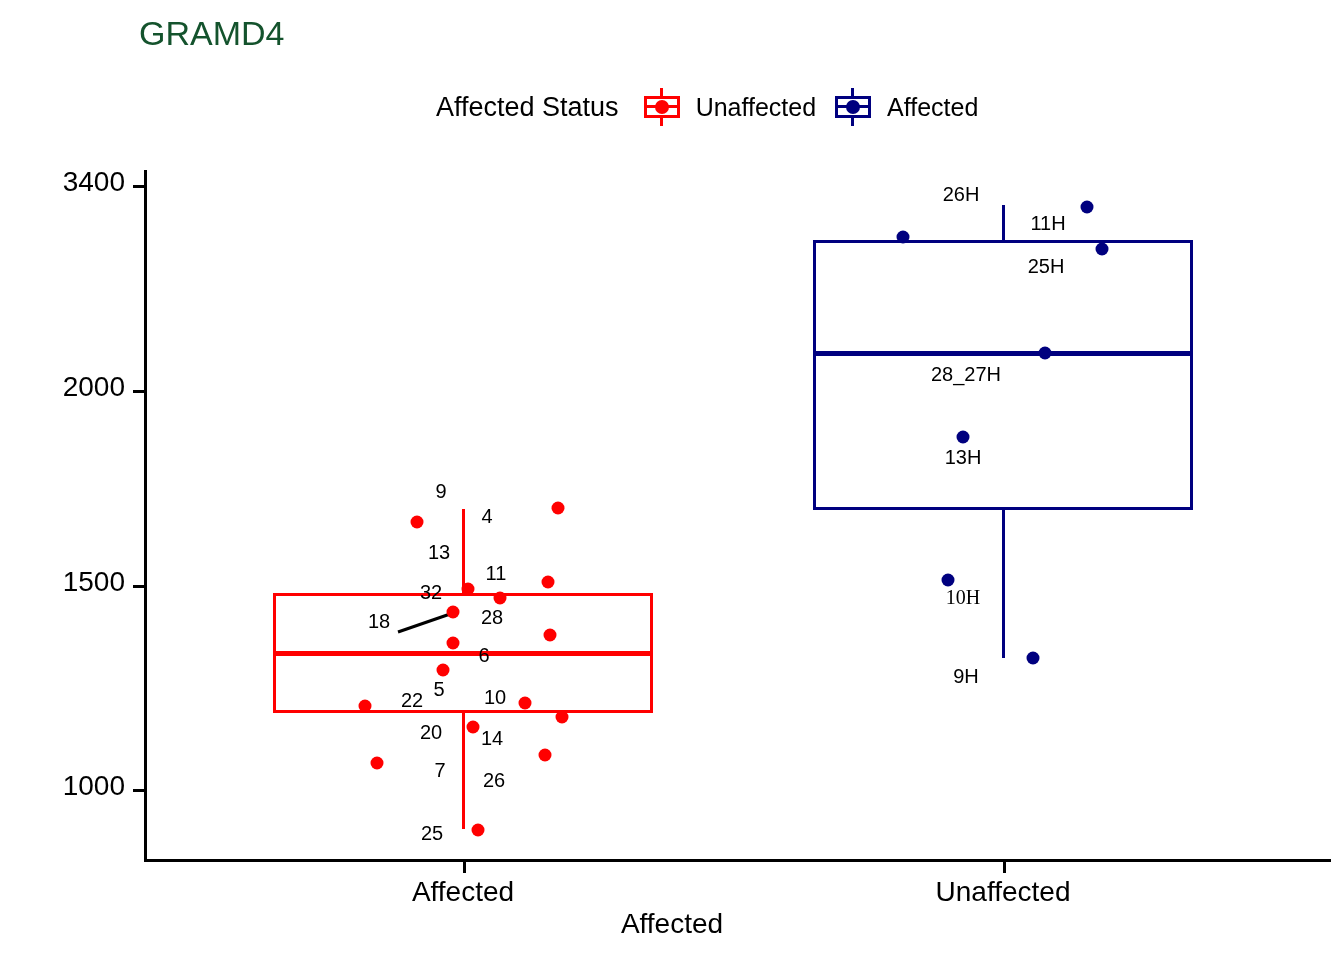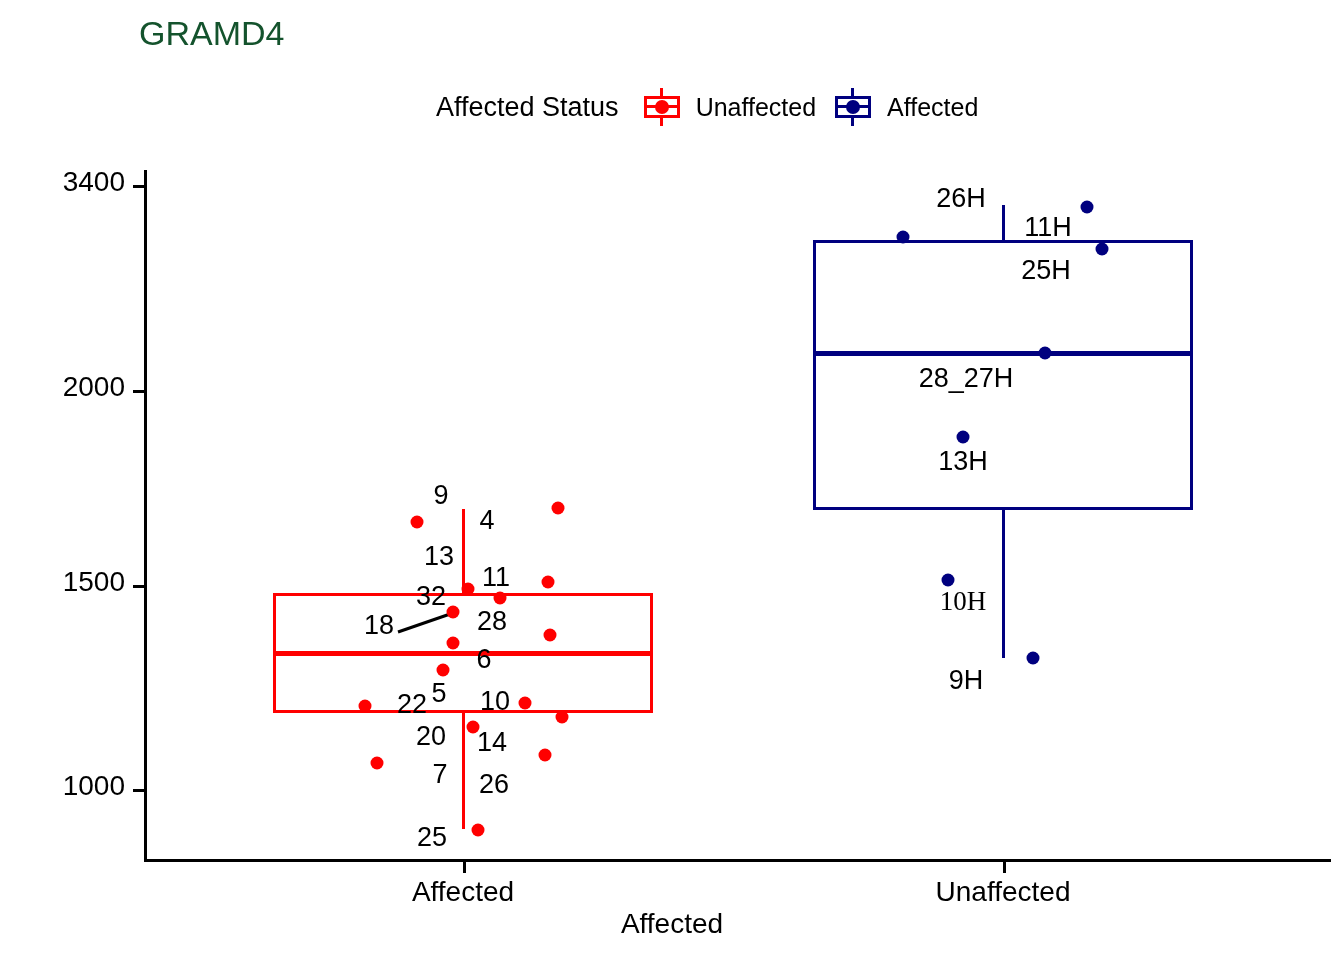--- a/index.html
+++ b/index.html
@@ -180,21 +180,21 @@
     position: absolute;
     width: 13px;
     height: 13px;
     border-radius: 50%;
     transform: translate(-50%, -50%);
   }
   .pt-red { background: #FF0000; }
   .pt-blue { background: #00007F; }
   .pt-label {
     position: absolute;
-    font-size: 27px;
+    font-size: 20px;
     color: #000000;
     white-space: nowrap;
     transform: translate(-50%, 0);
   }
   .leader {
     position: absolute;
     overflow: visible;
   }
 </style>
 </head>

